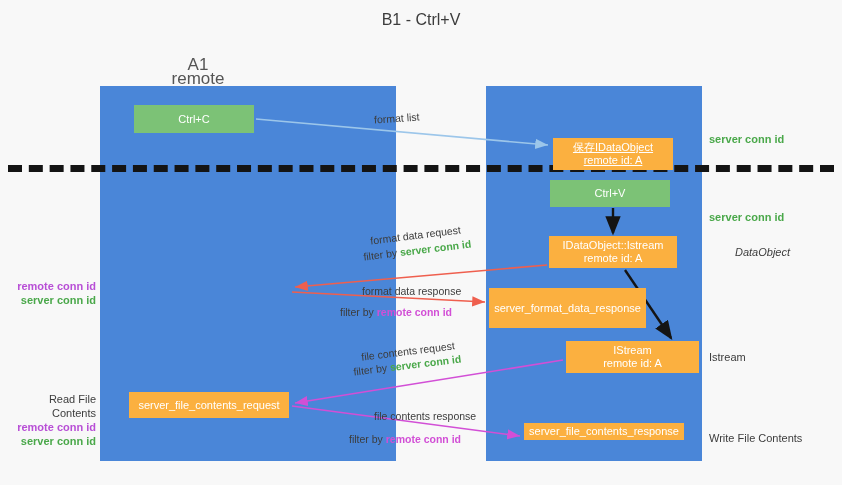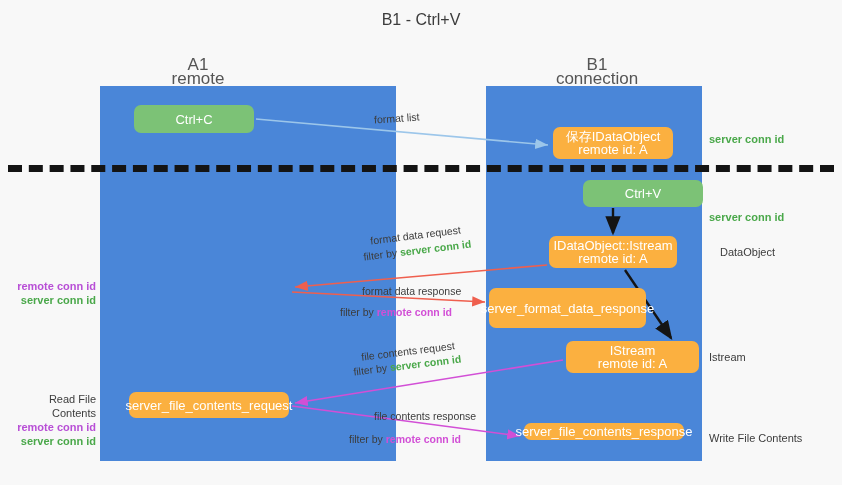--- a/index.html
+++ b/index.html
@@ -26,45 +26,45 @@
 
   
   #title{
     position:absolute;left:271px;top:10px;width:300px;
     text-align:center;color:#3c3c3c;font-size:16px;line-height:20px;
   }
 
   
   .box{
     position:absolute;display:flex;align-items:center;justify-content:center;
-    flex-direction:column;color:#ffffff;font-size:13px;line-height:13px;
-    text-align:center;box-sizing:border-box;border-radius:7px;
+    flex-direction:column;color:#ffffff;font-size:11px;line-height:13px;
+    text-align:center;box-sizing:border-box;
   }
   .box.green{background:#7cc276;}
   .box.orange{background:#fbb040;}
 
   #box-ctrlc{left:134px;top:105px;width:120px;height:28px;}
-  #box-save{left:553px;top:127px;width:120px;height:32px;}
-  #box-ctrlv{left:583px;top:180px;width:120px;height:27px;}
+  #box-save{left:553px;top:138px;width:120px;height:32px;text-decoration:underline;}
+  #box-ctrlv{left:550px;top:180px;width:120px;height:27px;}
   #box-getdata{left:549px;top:236px;width:128px;height:32px;}
   #box-fdreq{left:129px;top:276px;width:160px;height:26px;}
   #box-fdres{left:489px;top:288px;width:157px;height:40px;}
   #box-istream{left:566px;top:341px;width:133px;height:32px;}
   #box-fcreq{left:129px;top:392px;width:160px;height:26px;}
   #box-fcres{left:524px;top:423px;width:160px;height:17px;}
 
   
   .ann{position:absolute;font-size:11px;line-height:14px;}
   .ann.green{color:#4aa84a;font-weight:bold;}
   .ann.dark{color:#3c3c3c;}
   .ann.purple{color:#b84fd6;font-weight:bold;}
 
   #ann-server-1{left:709px;top:132px;}
   #ann-server-2{left:709px;top:210px;}
-  #ann-dataobject{left:720px;top:245px;}
+  #ann-dataobject{left:735px;top:245px;font-style:italic;}
   #ann-istream{left:709px;top:350px;}
   #ann-write{left:709px;top:431px;}
 
   
   #ann-left-1{left:8px;top:279px;width:88px;text-align:right;}
   #ann-left-2{left:8px;top:392px;width:88px;text-align:right;}
   .lbl-line{display:block;}
 
   
   .edge-lbl{
@@ -99,24 +99,20 @@
 <div id="stage">
 
   <div id="title">
     <div>B1 - Ctrl+V</div>
   </div>
 
   <div id="head-a1" class="col-head">
     <div>A1</div>
     <div>remote</div>
   </div>
-  <div id="head-b1" class="col-head">
-    <div>B1</div>
-    <div>connection</div>
-  </div>
 
   <div id="lane-a1" class="lane"></div>
   <div id="lane-b1" class="lane"></div>
 
   <svg id="wires" viewBox="0 0 842 485" xmlns="http://www.w3.org/2000/svg">
     <defs>
       <marker id="ah-blue" markerWidth="9" markerHeight="9" refX="8" refY="3.2" orient="auto">
           <path d="M0,0 L8,3.2 L0,6.4 z" fill="#9cc6ea"></path>
         </marker>
       <marker id="ah-red" markerWidth="9" markerHeight="9" refX="8" refY="3.2" orient="auto">

